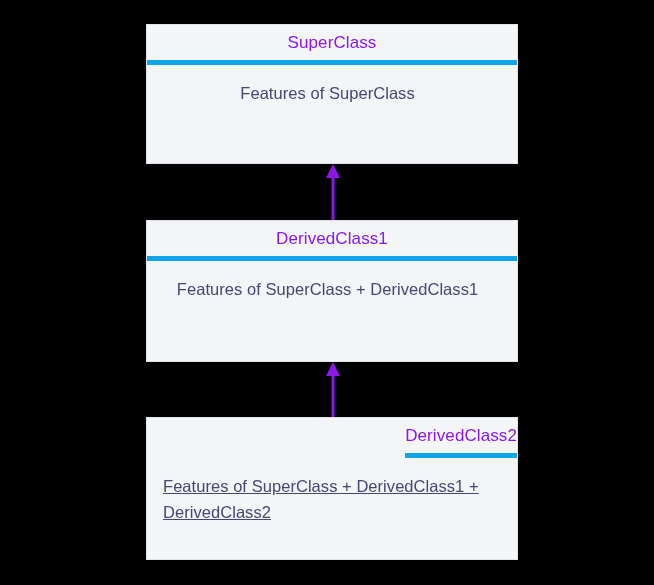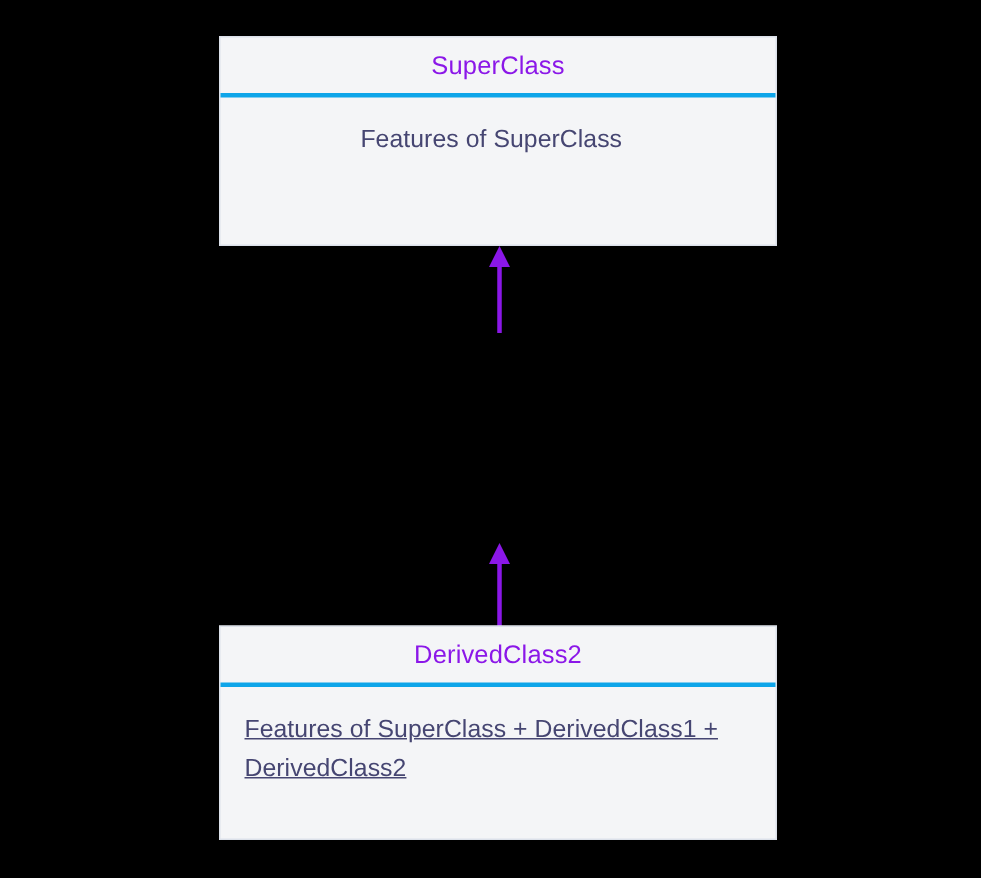--- a/index.html
+++ b/index.html
@@ -28,21 +28,21 @@
     width: 372px;
     background: #F4F5F7;
     border: 1px solid #DCE1EA;
     box-sizing: border-box;
     display: flex;
     flex-direction: column;
   }
   .class-box-header {
     height: 40px;
     flex: 0 0 40px;
-    border-bottom: 3px solid #0ea5e9;
+    border-bottom: 5px solid #0ea5e9;
     display: flex;
     align-items: center;
     justify-content: center;
     box-sizing: border-box;
   }
   .class-name {
     color: #8B17E8;
     font-size: 17px;
     font-weight: 500;
     letter-spacing: 0.1px;
@@ -65,21 +65,21 @@
     text-align: center;
   }
   .body-left .class-features {
     text-align: left;
     text-decoration: underline;
   }
 
   
   #box-superclass   { top: 24px;  height: 140px; }
   #box-derivedclass1{ top: 220px; height: 142px; }
-  #box-derivedclass2{ top: 417px; height: 143px; }
+  #box-derivedclass2{ top: 417px; height: 143px; align-items: flex-end; }
 
   
   .inherit-arrow {
     position: absolute;
     left: 323px;
     width: 20px;
     pointer-events: none;
   }
   #arrow-derived1-to-super { top: 162px; height: 60px; }
   #arrow-derived2-to-derived1 { top: 360px; height: 59px; }
@@ -99,20 +99,28 @@
     </div>
   </div>
 
   <div class="inherit-arrow" id="arrow-derived1-to-super">
     <svg width="20" height="60" viewBox="0 0 20 60">
       <line x1="10" y1="60" x2="10" y2="13" stroke="#8B17E8" stroke-width="3"></line>
       <polygon points="10,2 17,16 3,16" fill="#8B17E8"></polygon>
     </svg>
   </div>
 
+  <div class="class-box" id="box-derivedclass1">
+    <div class="class-box-header">
+      <span class="class-name">DerivedClass1</span>
+    </div>
+    <div class="class-box-body body-centered">
+      <div class="class-features">Features of SuperClass + DerivedClass1</div>
+    </div>
+  </div>
 
   <div class="inherit-arrow" id="arrow-derived2-to-derived1">
     <svg width="20" height="59" viewBox="0 0 20 59">
       <line x1="10" y1="59" x2="10" y2="13" stroke="#8B17E8" stroke-width="3"></line>
       <polygon points="10,2 17,16 3,16" fill="#8B17E8"></polygon>
     </svg>
   </div>
 
   <div class="class-box" id="box-derivedclass2">
     <div class="class-box-header">

